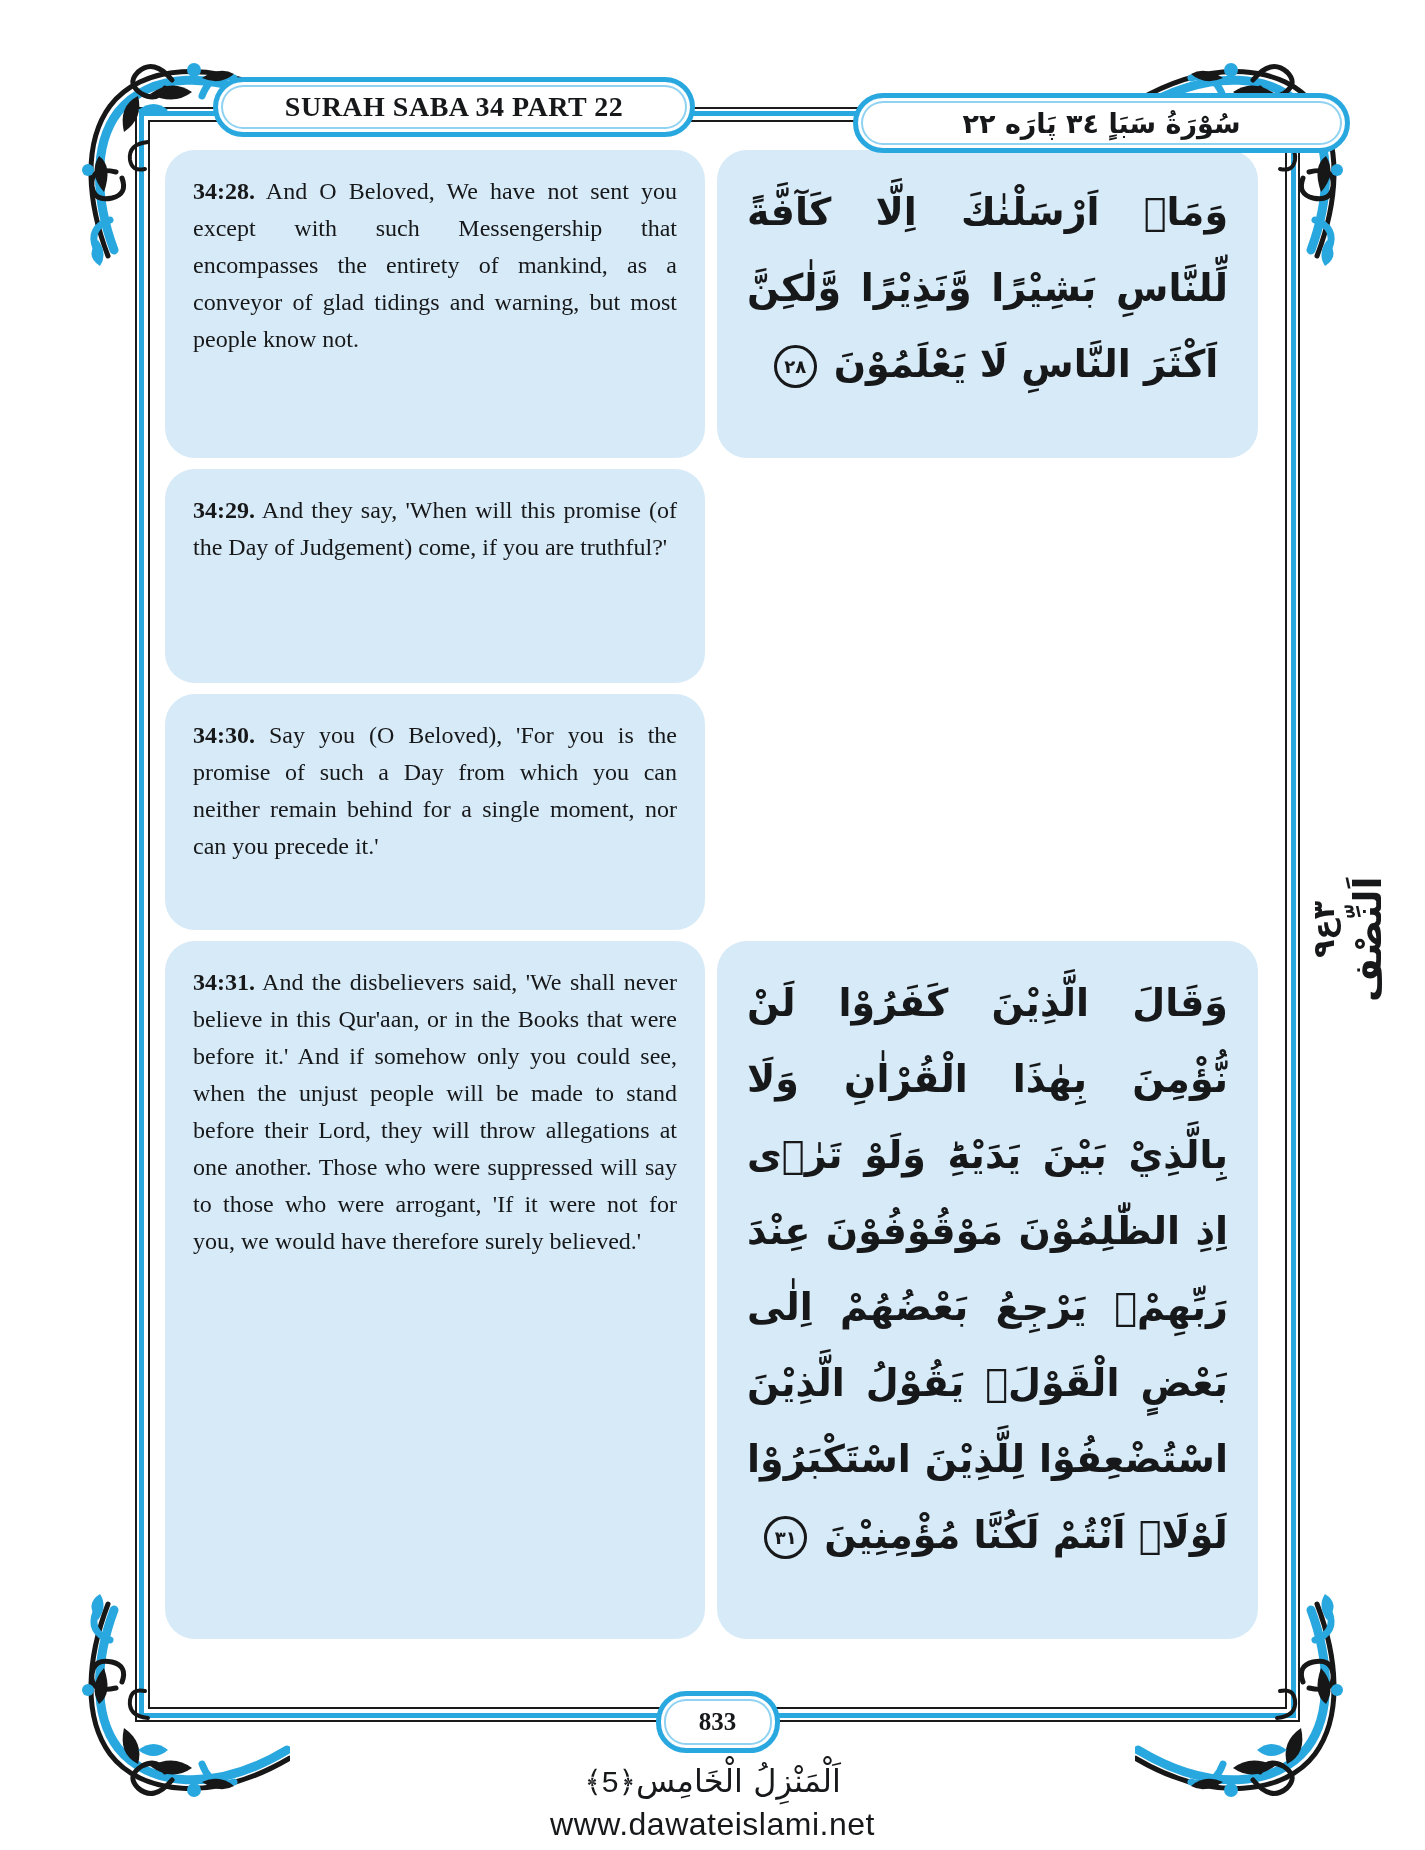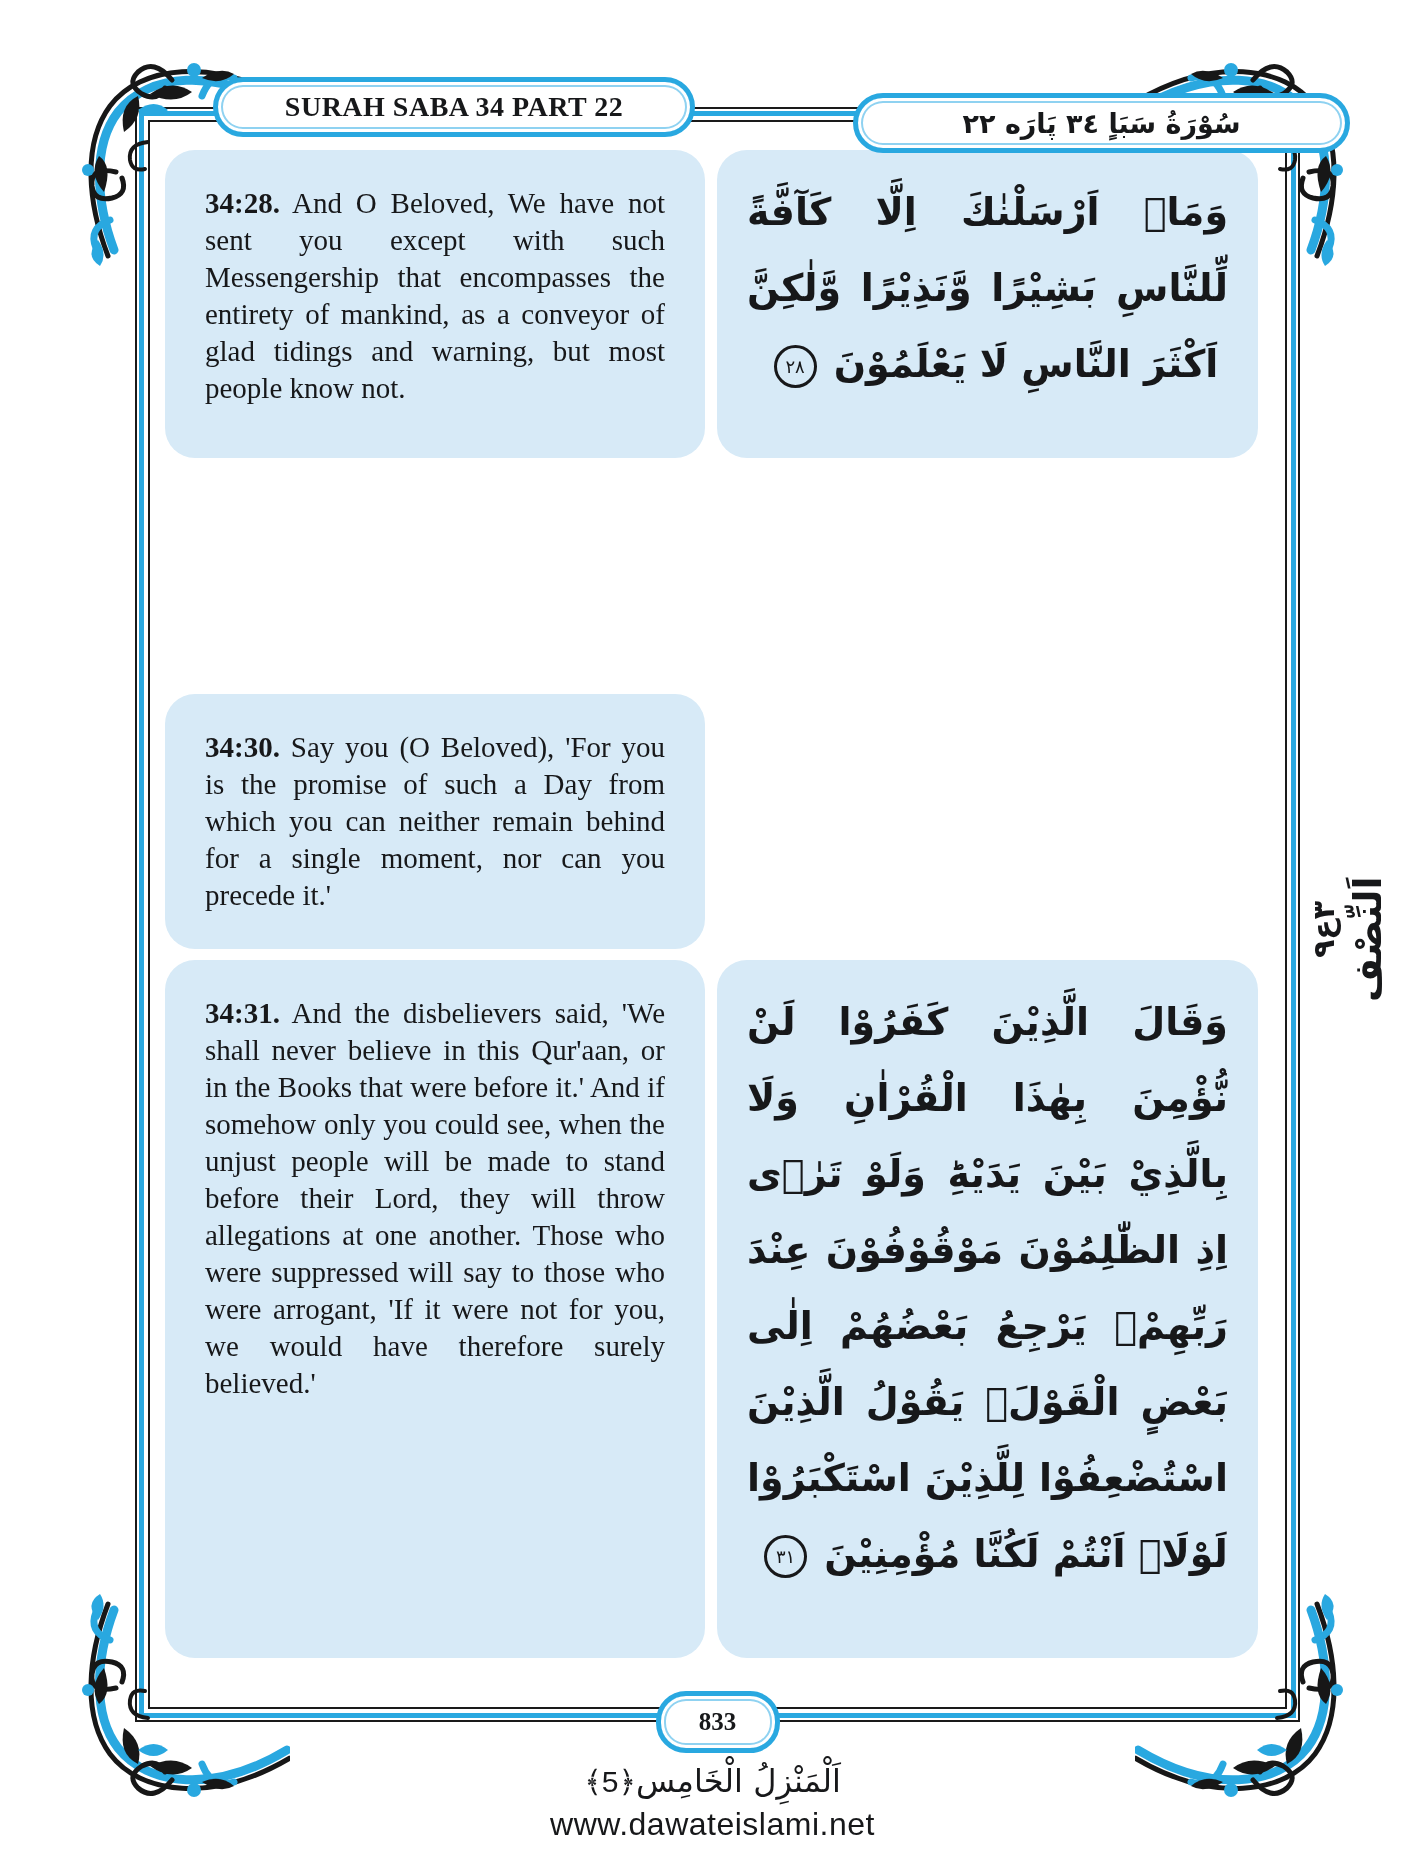--- a/index.html
+++ b/index.html
@@ -28,28 +28,28 @@
 
   
   .content{position:absolute;inset:17px;padding:26px 25px 0 13px;
     display:flex;flex-direction:column;gap:11px;box-sizing:border-box;}
   .vrow{display:flex;gap:12px;align-items:stretch;}
   .vrow.r1{min-height:308px}.vrow.r2{min-height:214px}.vrow.r3{min-height:236px}.vrow.r4{min-height:698px}
   .ebox{width:540px;flex:0 0 540px;background:#d7eaf7;border-radius:30px;
     padding:23px 28px;box-sizing:border-box;}
   .abox{flex:1;background:#d7eaf7;border-radius:30px;padding:24px 30px;
     box-sizing:border-box;direction:rtl;}
-  .etext{margin:12px;font-size:29px;line-height:37px;text-align:justify;}
+  .etext{margin:0;font-size:24px;line-height:37px;text-align:justify;}
   .etext .vnum{font-weight:bold;}
   .atext{margin:0;font-family:"DejaVu Sans",sans-serif;font-weight:bold;
     font-size:38px;line-height:76px;text-align:justify;text-align-last:center;}
   .ayah-circle{
     display:inline-flex;width:37px;height:37px;border:3px solid #17181a;border-radius:50%;
     align-items:center;justify-content:center;font-size:18px;line-height:1;
-    vertical-align:middle;margin:0 17px;font-family:"DejaVu Sans",sans-serif;font-weight:normal;
+    vertical-align:middle;margin:0 17px;font-family:"DejaVu Sans",sans-serif;font-weight:bold;
     background:#d7eaf7;
   }
   .ruku-inline{font-size:27px;vertical-align:super;margin:0 4px;}
 
   
   .margin-note{position:absolute;transform-origin:0 0;transform:rotate(-90deg);
     font-family:"DejaVu Sans",sans-serif;font-weight:bold;direction:rtl;white-space:nowrap;z-index:3;}
   .note-ruku{left:1306px;top:958px;font-size:30px;}
   .note-half{left:1346px;top:1002px;font-size:38px;}
 
@@ -187,20 +187,23 @@
       <div class="vrow r1">
         <div class="ebox">
           <p class="etext"><span class="vnum">34:28.</span> <span>And O Beloved, We have not sent you except with such Messengership that encompasses the entirety of mankind, as a conveyor of glad tidings and warning, but most people know not.</span></p>
         </div>
         <div class="abox">
           <p class="atext"><span>وَمَاۤ اَرْسَلْنٰكَ اِلَّا كَآفَّةً لِّلنَّاسِ بَشِيْرًا وَّنَذِيْرًا وَّلٰكِنَّ اَكْثَرَ النَّاسِ لَا يَعْلَمُوْنَ</span><span class="ayah-circle">٢٨</span></p>
         </div>
       </div>
 
       <div class="vrow r2">
+        <div class="ebox">
+          <p class="etext"><span class="vnum">34:29.</span> <span>And they say, 'When will this promise (of the Day of Judgement) come, if you are truthful?'</span></p>
+        </div>
       </div>
 
       <div class="vrow r3">
         <div class="ebox">
           <p class="etext"><span class="vnum">34:30.</span> <span>Say you (O Beloved), 'For you is the promise of such a Day from which you can neither remain behind for a single moment, nor can you precede it.'</span></p>
         </div>
       </div>
 
       <div class="vrow r4">
         <div class="ebox">

